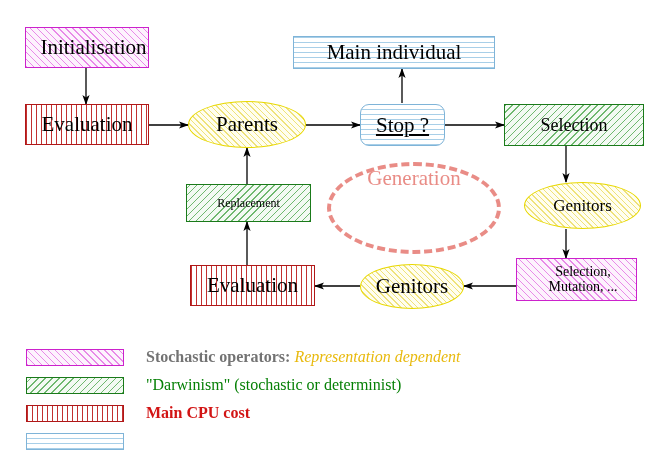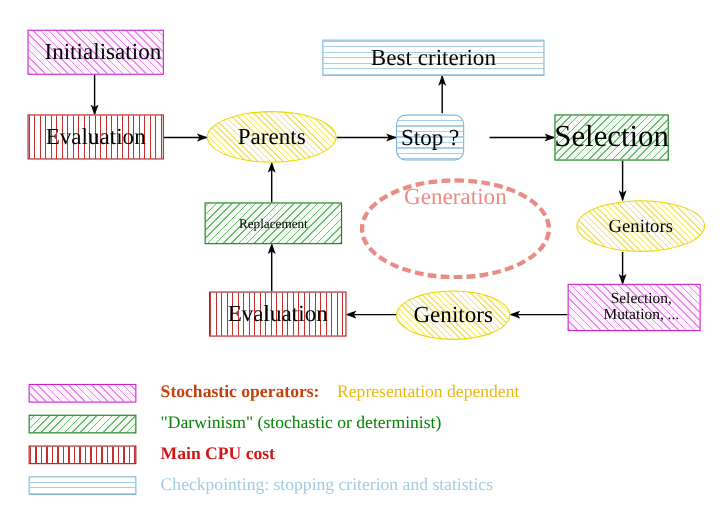--- a/index.html
+++ b/index.html
@@ -56,21 +56,21 @@
     border:4px dashed #E98C86;background:transparent;
     display:flex;justify-content:center;z-index:1;
   }
   .dashed-ellipse span{color:#E98C86;}
 
   
   #legend{position:absolute;left:0;top:338px;width:662px;height:133px;z-index:3;}
   .legend-row{position:absolute;left:26px;height:22px;display:flex;align-items:center;}
   .swatch{width:98px;height:17px;box-sizing:border-box;flex:0 0 auto;}
   .legend-text{margin-left:22px;white-space:nowrap;font-size:16px;line-height:1;}
-  .t-magenta{color:#c2410c;font-weight:bold;}
+  .t-magenta{color:#737373;font-weight:bold;}
   .t-gold{color:#E8B90C;}
   .t-green{color:#068006;}
   .t-red{color:#D21414;font-weight:bold;}
   .t-blue{color:#A3CBE6;}
 </style>
 </head>
 <body>
 
 <svg id="canvas" viewBox="0 0 662 471" xmlns="http://www.w3.org/2000/svg">
   <defs>
@@ -110,28 +110,28 @@
 
 <div class="node fill-red" style="left:25px;top:104px;width:124px;height:41px;font-size:21px;">
   <span>Evaluation</span>
 </div>
 
 <div class="node fill-yellow ellipse" style="left:188px;top:101px;width:118px;height:47px;font-size:21px;">
   <span>Parents</span>
 </div>
 
 <div class="node fill-blue" style="left:293px;top:36px;width:202px;height:33px;font-size:21px;">
-  <span>Best criterion</span>
+  <span>Main individual</span>
 </div>
 
-<div class="node fill-blue rounded" style="left:360px;top:104px;width:62px;height:42px;font-size:21px;">
+<div class="node fill-blue rounded" style="left:360px;top:104px;width:85px;height:42px;font-size:21px;text-decoration:underline;">
   <span>Stop ?</span>
 </div>
 
-<div class="node fill-green" style="left:504px;top:104px;width:104px;height:42px;font-size:28px;">
+<div class="node fill-green" style="left:504px;top:104px;width:140px;height:42px;font-size:18px;">
   <span>Selection</span>
 </div>
 
 <div class="node fill-yellow ellipse" style="left:524px;top:182px;width:117px;height:47px;font-size:17px;">
   <span>Genitors</span>
 </div>
 
 <div class="node fill-magenta" style="left:516px;top:258px;width:121px;height:43px;font-size:14px;flex-direction:column;">
   <span>Selection,</span>
   <span>Mutation, ...</span>
@@ -152,38 +152,35 @@
 <div class="dashed-ellipse" style="left:327px;top:162px;width:166px;height:84px;">
   <span style="font-size:21px;">Generation</span>
 </div>
 
 <div id="legend">
 
   <div class="legend-row" style="top:8px;">
     <div class="swatch fill-magenta"></div>
     <div class="legend-text">
       <span class="t-magenta">Stochastic operators:</span>
-      <span class="t-gold" style="margin-left:12px;">Representation dependent</span>
+      <span class="t-gold" style="font-style:italic;">Representation dependent</span>
     </div>
   </div>
 
   <div class="legend-row" style="top:36px;">
     <div class="swatch fill-green"></div>
     <div class="legend-text">
       <span class="t-green">"Darwinism" (stochastic or determinist)</span>
     </div>
   </div>
 
   <div class="legend-row" style="top:64px;">
     <div class="swatch fill-red"></div>
     <div class="legend-text">
       <span class="t-red">Main CPU cost</span>
     </div>
   </div>
 
   <div class="legend-row" style="top:92px;">
     <div class="swatch fill-blue"></div>
-    <div class="legend-text">
-      <span class="t-blue">Checkpointing: stopping criterion and statistics</span>
-    </div>
   </div>
 
 </div>
 
 </body></html>

